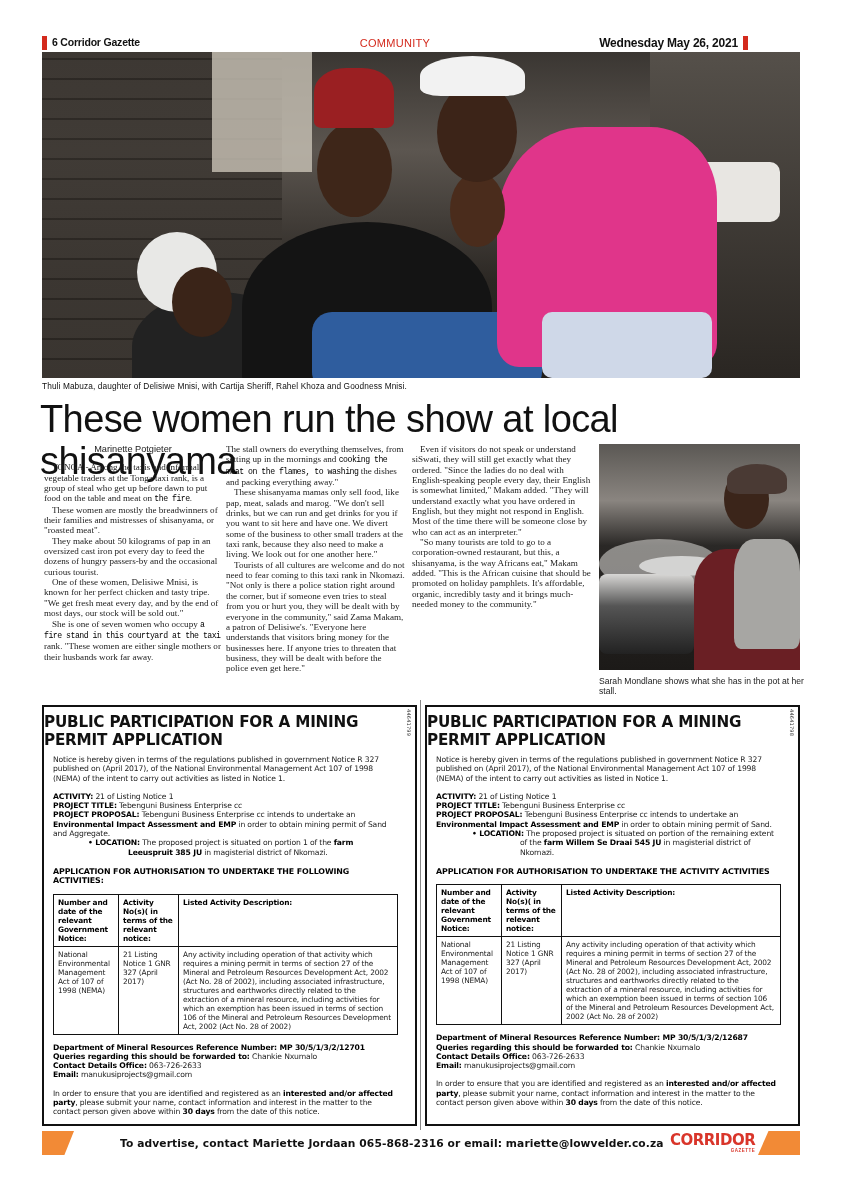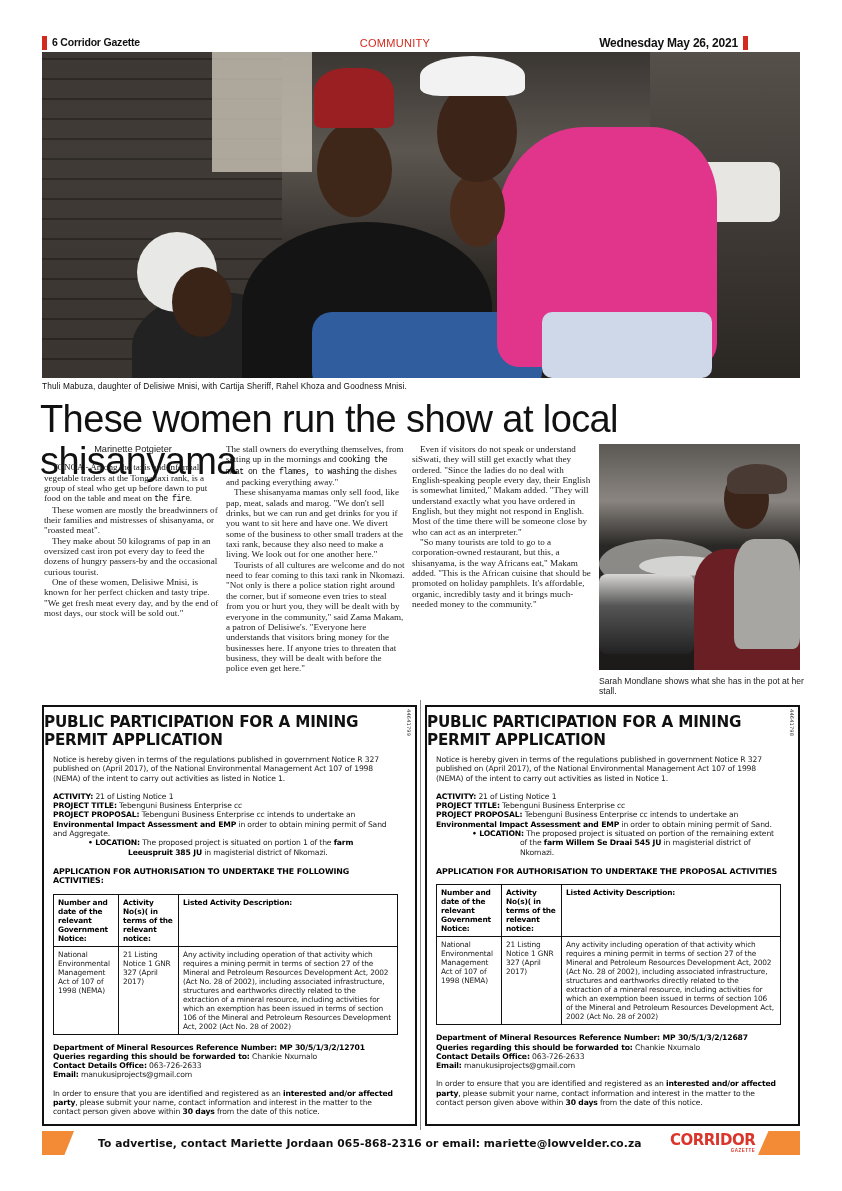--- a/index.html
+++ b/index.html
@@ -81,21 +81,21 @@
   .n-table td, .n-table th { border: 1px solid #111; vertical-align: top; padding: 3px 4px; text-align: left; }
   .n-table th { font-weight: bold; height: 50px; color: #000; }
   .n-table .c1 { width: 65px; }
   .n-table .c2 { width: 60px; }
   .n-footer { margin-top: 8px; }
 
   
   .ad-banner { position: absolute; top: 1131px; left: 42px; width: 758px; height: 24px; background: #ffffff; }
   .ad-orange-left { position: absolute; left: 0; top: 0; width: 32px; height: 24px; background: #f28a36; clip-path: polygon(0 0, 100% 0, 70% 100%, 0 100%); }
   .ad-orange-right { position: absolute; right: 0; top: 0; width: 42px; height: 24px; background: #f28a36; clip-path: polygon(25% 0, 100% 0, 100% 100%, 0 100%); }
-  .ad-text { position: absolute; left: 56px; top: 6px; font-size: 10.7px; font-weight: bold; color: #111; letter-spacing: 0.1px; font-family: "DejaVu Sans", sans-serif; }
+  .ad-text { position: absolute; left: 78px; top: 6px; font-size: 10.7px; font-weight: bold; color: #111; letter-spacing: 0.1px; font-family: "DejaVu Sans", sans-serif; }
   .ad-logo { position: absolute; left: 628px; top: 1px; text-align: right; }
   .ad-logo-main { font-family: "DejaVu Sans", sans-serif; font-weight: bold; font-size: 15px; color: #d9352a; letter-spacing: -0.5px; line-height: 16px; }
   .ad-logo-sub { font-size: 4.5px; color: #d9352a; font-weight: bold; letter-spacing: 0.5px; text-align: right; }
 </style>
 </head>
 <body>
 
 <div class="masthead">
   <div class="mh-bar left"></div>
   <div class="mh-left">6 Corridor Gazette</div>
@@ -125,20 +125,21 @@
 <div class="caption-main">Thuli Mabuza, daughter of Delisiwe Mnisi, with Cartija Sheriff, Rahel Khoza and Goodness Mnisi.</div>
 
 <h1 class="headline">These women run the show at local shisanyama</h1>
 
 <div class="col col-1">
   <div class="byline">Marinette Potgieter</div>
   <p><span>TONGA - Among the taxis and informal vegetable traders at the Tonga taxi rank, is a group of steal who get up before dawn to put food on the table and meat on </span><span class="hl">the fire</span><span>.</span></p>
   <p>These women are mostly the breadwinners of their families and mistresses of shisanyama, or "roasted meat".</p>
   <p>They make about 50 kilograms of pap in an oversized cast iron pot every day to feed the dozens of hungry passers-by and the occasional curious tourist.</p>
   <p>One of these women, Delisiwe Mnisi, is known for her perfect chicken and tasty tripe. "We get fresh meat every day, and by the end of most days, our stock will be sold out."</p>
+  <p><span>She is one of seven women who occupy </span><span class="hl">a fire stand in this courtyard at the taxi</span><span> rank. "These women are either single mothers or their husbands work far away.</span></p>
 </div>
 
 <div class="col col-2">
   <p class="noind"><span>The stall owners do everything themselves, from setting up in the mornings and </span><span class="hl">cooking the meat on the flames, to washing</span><span> the dishes and packing everything away."</span></p>
   <p>These shisanyama mamas only sell food, like pap, meat, salads and marog. "We don't sell drinks, but we can run and get drinks for you if you want to sit here and have one. We divert some of the business to other small traders at the taxi rank, because they also need to make a living. We look out for one another here."</p>
   <p>Tourists of all cultures are welcome and do not need to fear coming to this taxi rank in Nkomazi. "Not only is there a police station right around the corner, but if someone even tries to steal from you or hurt you, they will be dealt with by everyone in the community," said Zama Makam, a patron of Delisiwe's. "Everyone here understands that visitors bring money for the businesses here. If anyone tries to threaten that business, they will be dealt with before the police even get here."</p>
 </div>
 
 <div class="col col-3">
   <p>Even if visitors do not speak or understand siSwati, they will still get exactly what they ordered. "Since the ladies do no deal with English-speaking people every day, their English is somewhat limited," Makam added. "They will understand exactly what you have ordered in English, but they might not respond in English. Most of the time there will be someone close by who can act as an interpreter."</p>
@@ -200,21 +201,21 @@
   <div class="n-title">
     <div>PUBLIC PARTICIPATION FOR A MINING</div>
     <div>PERMIT APPLICATION</div>
   </div>
   <div class="n-body">
     <div class="para">Notice is hereby given in terms of the regulations published in government Notice R 327 published on (April 2017), of the National Environmental Management Act 107 of 1998 (NEMA) of the intent to carry out activities as listed in Notice 1.</div>
     <div><b>ACTIVITY:</b><span> 21 of Listing Notice 1</span></div>
     <div><b>PROJECT TITLE:</b><span> Tebenguni Business Enterprise cc</span></div>
     <div><b>PROJECT PROPOSAL:</b><span> Tebenguni Business Enterprise cc intends to undertake an </span><b>Environmental Impact Assessment and EMP</b><span> in order to obtain mining permit of Sand.</span></div>
     <div class="n-loc n-loc-right"><b>• LOCATION:</b><span> The proposed project is situated on portion of the remaining extent of the </span><b>farm Willem Se Draai 545 JU</b><span> in magisterial district of Nkomazi.</span></div>
-    <div class="n-apply">APPLICATION FOR AUTHORISATION TO UNDERTAKE THE PROPOSAL ACTIVITIES</div>
+    <div class="n-apply">APPLICATION FOR AUTHORISATION TO UNDERTAKE THE ACTIVITY ACTIVITIES</div>
     <table class="n-table">
       <tbody>
           <tr>
         <th class="c1">Number and date of the relevant Government Notice:</th>
         <th class="c2">Activity No(s)( in terms of the relevant notice:</th>
         <th>Listed Activity Description:</th>
       </tr>
       <tr>
         <td>National Environmental Management Act of 107 of 1998 (NEMA)</td>
         <td>21 Listing Notice 1 GNR 327 (April 2017)</td>

